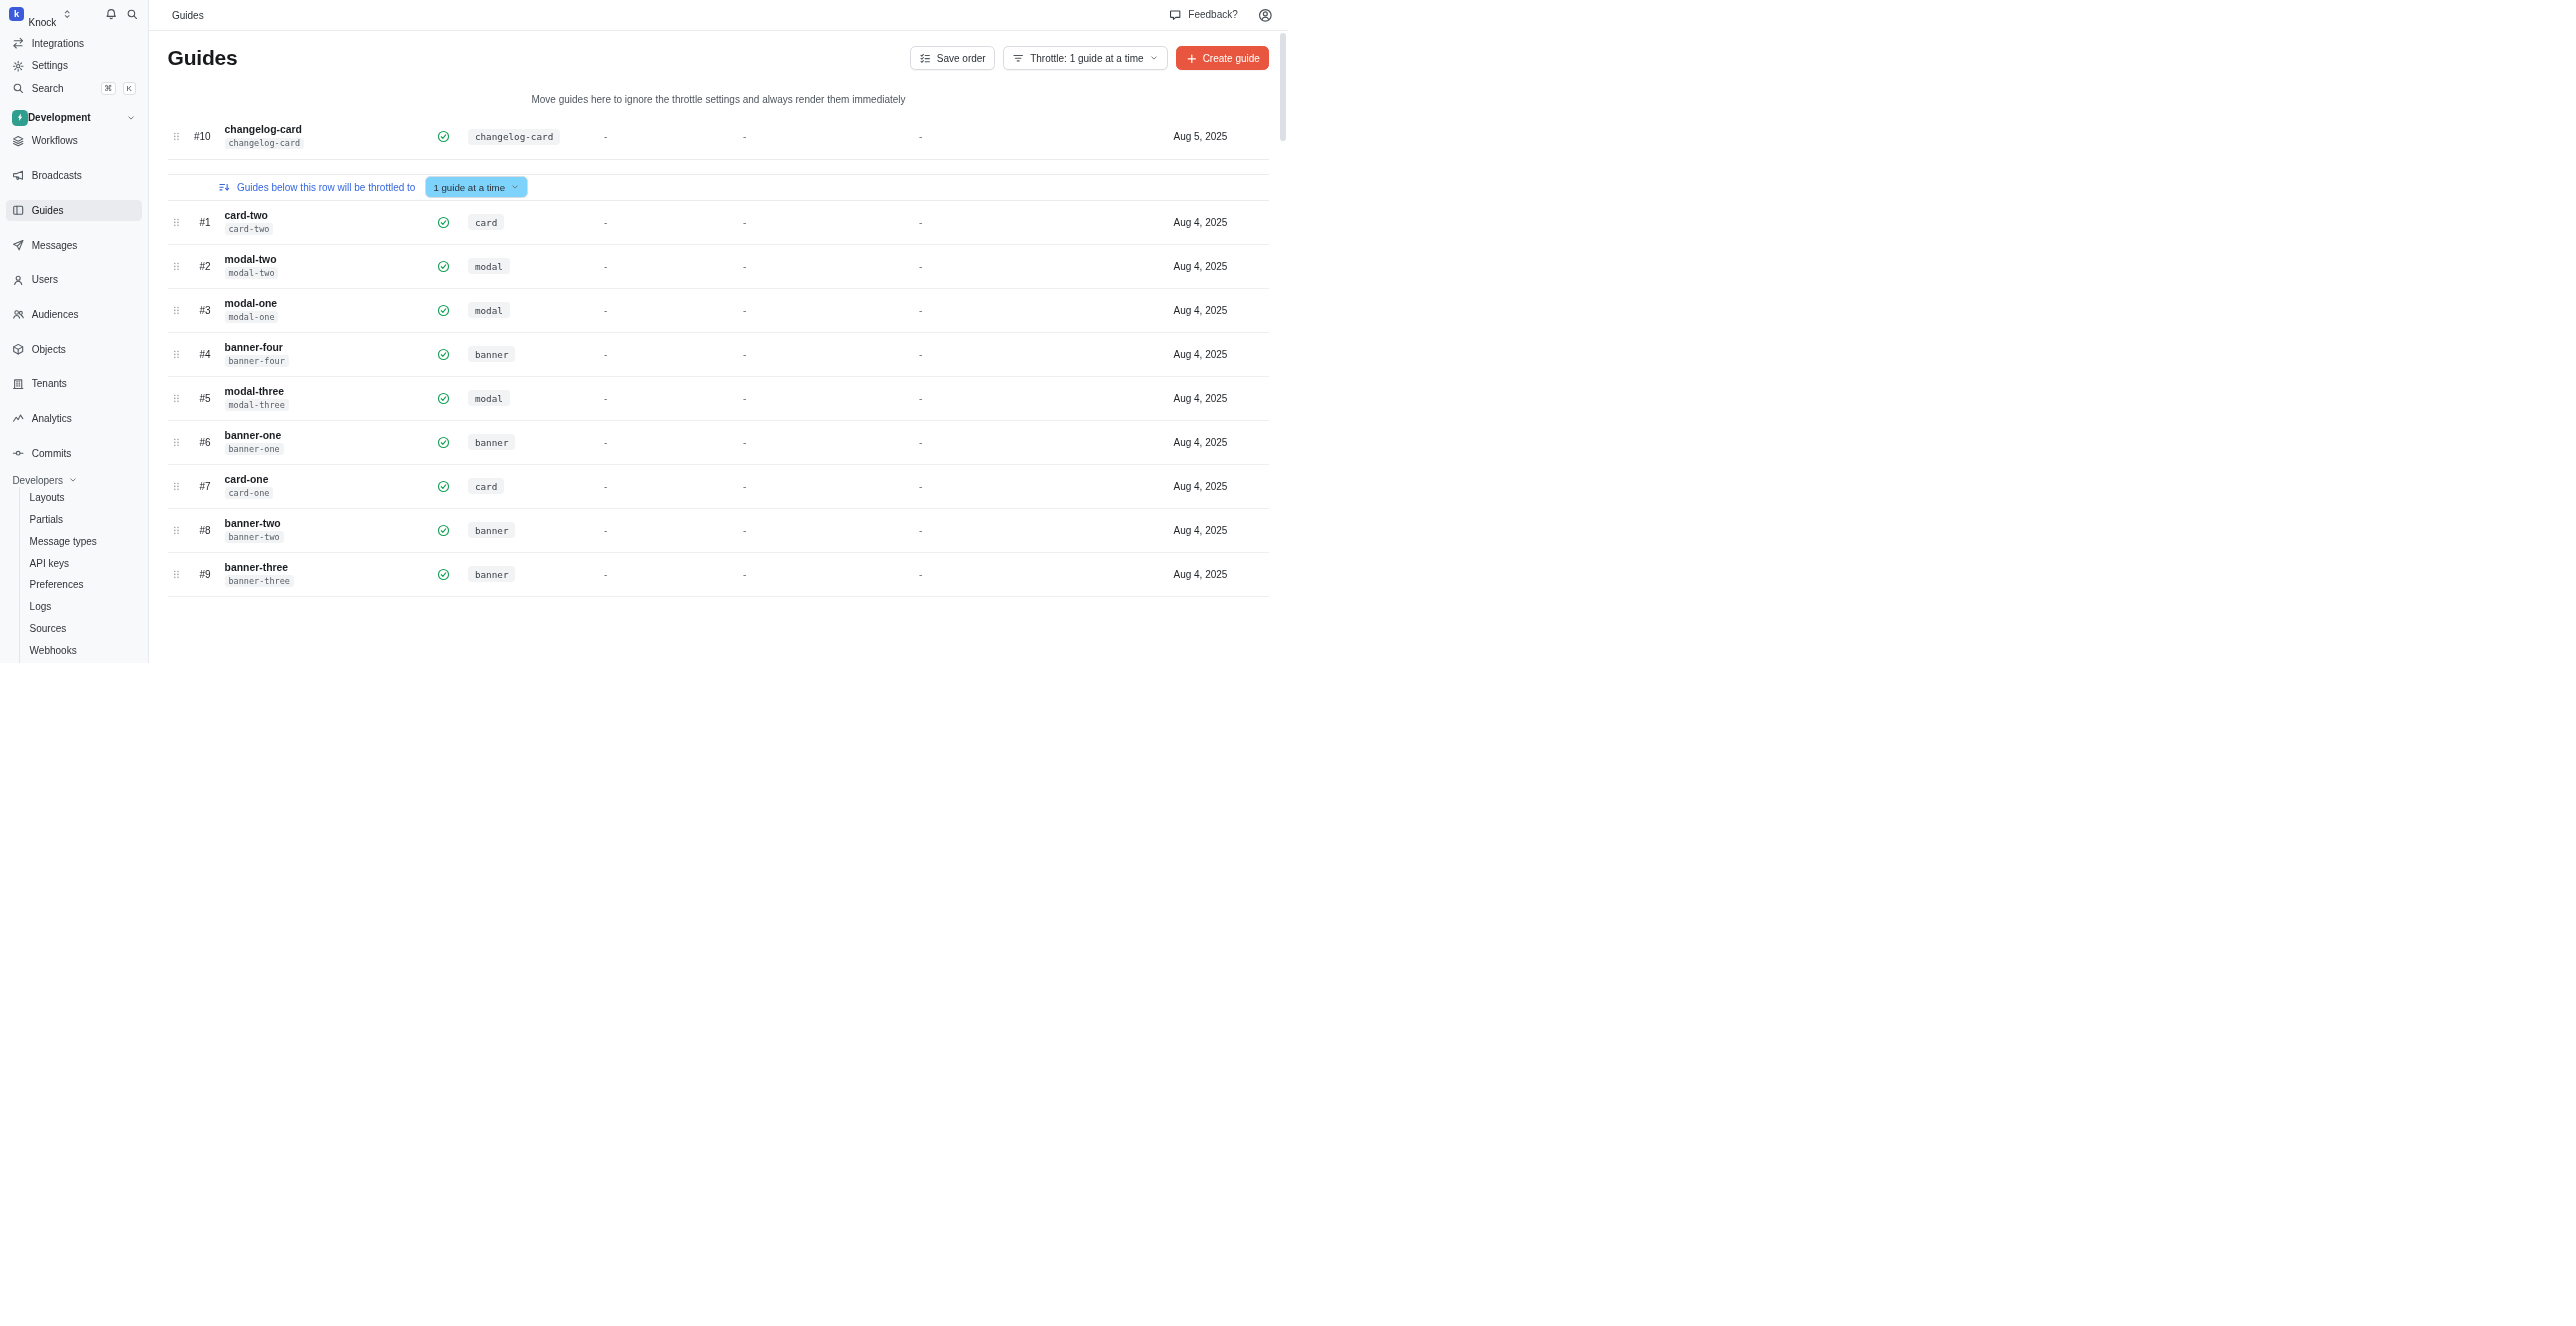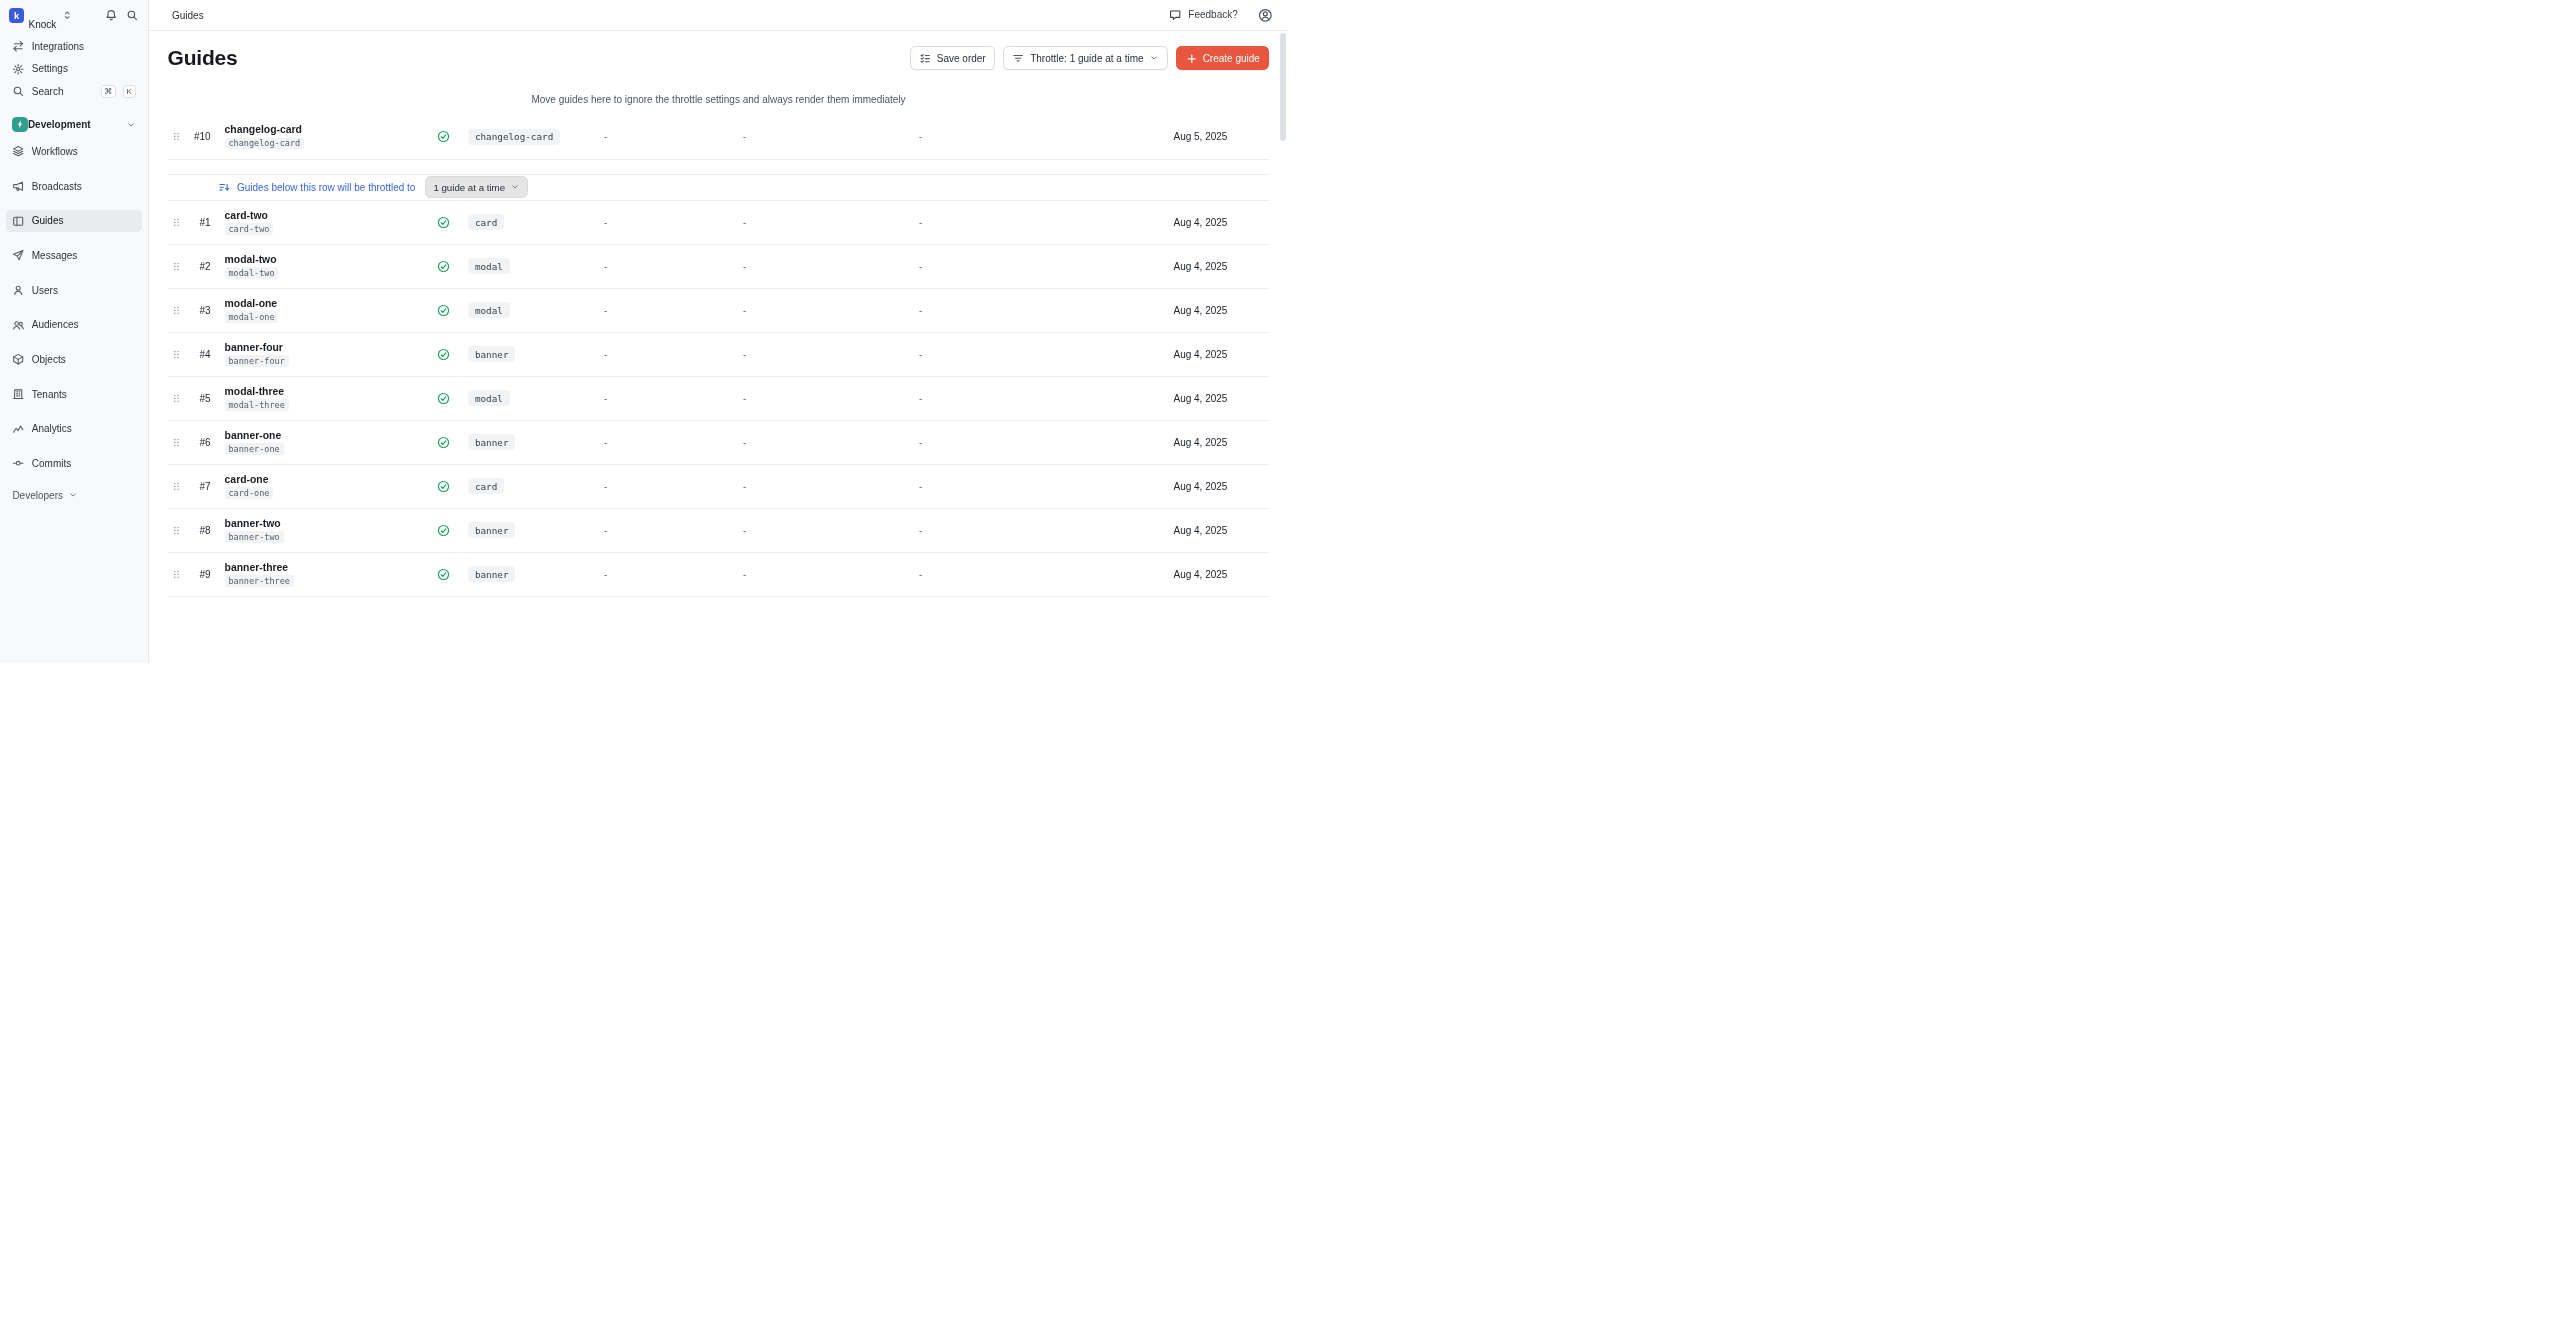--- a/index.html
+++ b/index.html
@@ -71,21 +71,21 @@
   .key { margin-top:2.3px; font-family:"DejaVu Sans Mono", monospace; font-size:8.5px; color:#585f66; background:#f1f3f5; border-radius:3.1px; padding:0.8px 3.9px; }
   .status { display:flex; justify-content:center; }
   .typec { padding-left:9.3px; }
   .badge { display:inline-block; font-family:"DejaVu Sans Mono", monospace; font-size:9.3px; color:#3c4249; background:#f1f3f5; border-radius:3.9px; padding:2.3px 7px; }
   .dash { padding-left:12.4px; color:#6a7077; font-size:10px; }
   .updatedc { text-align:right; padding-right:42px; font-size:10px; color:#23272c; white-space:nowrap; }
 
   .divider { display:flex; align-items:center; gap:7px; height:27px; border-top:0.8px solid #e9ebee; border-bottom:0.8px solid #e9ebee; padding-left:50px; }
   .divlink { color:#3566e0; font-size:10px; font-weight:500; text-decoration:none; cursor:pointer; }
   .icon.blue { color:#3566e0; }
-  .select { display:inline-flex; align-items:center; gap:4.6px; height:21.7px; padding:0 7.7px; background:#e5e5e5; border:0.8px solid #d8dbdf; border-radius:5.4px; font-size:9.7px; color:#2b3036; font-family:inherit; margin-left:2.3px; cursor:pointer; }
+  .select { display:inline-flex; align-items:center; gap:4.6px; height:21.7px; padding:0 7.7px; background:#7dd3fc; border:0.8px solid #d8dbdf; border-radius:5.4px; font-size:9.7px; color:#2b3036; font-family:inherit; margin-left:2.3px; cursor:pointer; }
   .select .chev { color:#6b7177; }
 
   .scrollbar { position:absolute; top:32.5px; right:2.3px; width:6.2px; bottom:3.1px; }
   .thumb { width:6.2px; height:108px; background:#dcdfe3; border-radius:3.1px; }
 </style>
 </head>
 <body>
 
 <div class="app">
 
@@ -257,20 +257,31 @@
         </div>
       </nav>
     <div class="dev-row">
       <span>Developers</span>
       <span class="icon chev">
           <svg width="10" height="10" viewBox="0 0 16 16" fill="none" stroke="currentColor" stroke-width="1.5" stroke-linecap="round" stroke-linejoin="round">
             <path d="m4.5 6.3 3.5 3.4 3.5-3.4"></path>
           </svg>
         </span>
     </div>
+    <nav class="dev-sub" id="dev-sub">
+        <div class="sub-item">Layouts</div>
+        <div class="sub-item">Partials</div>
+        <div class="sub-item">Message types</div>
+        <div class="sub-item">API keys</div>
+        <div class="sub-item">Preferences</div>
+        <div class="sub-item">Logs</div>
+        <div class="sub-item">Sources</div>
+        <div class="sub-item">Webhooks</div>
+        <div class="sub-item">Translations</div>
+      </nav>
   </aside>
 
   <div class="main">
     <header class="topbar">
       <span class="crumb">Guides</span>
       <span class="spacer"></span>
       <button class="feedback">
         <span class="icon">
             <svg width="12.4" height="12.4" viewBox="0 0 16 16" fill="none" stroke="currentColor" stroke-width="1.4" stroke-linecap="round" stroke-linejoin="round">
               <path d="M13.4 2.6H2.6a.6.6 0 0 0-.6.6v7a.6.6 0 0 0 .6.6h3.1v2.6l3-2.6h4.7a.6.6 0 0 0 .6-.6v-7a.6.6 0 0 0-.6-.6Z"></path>

